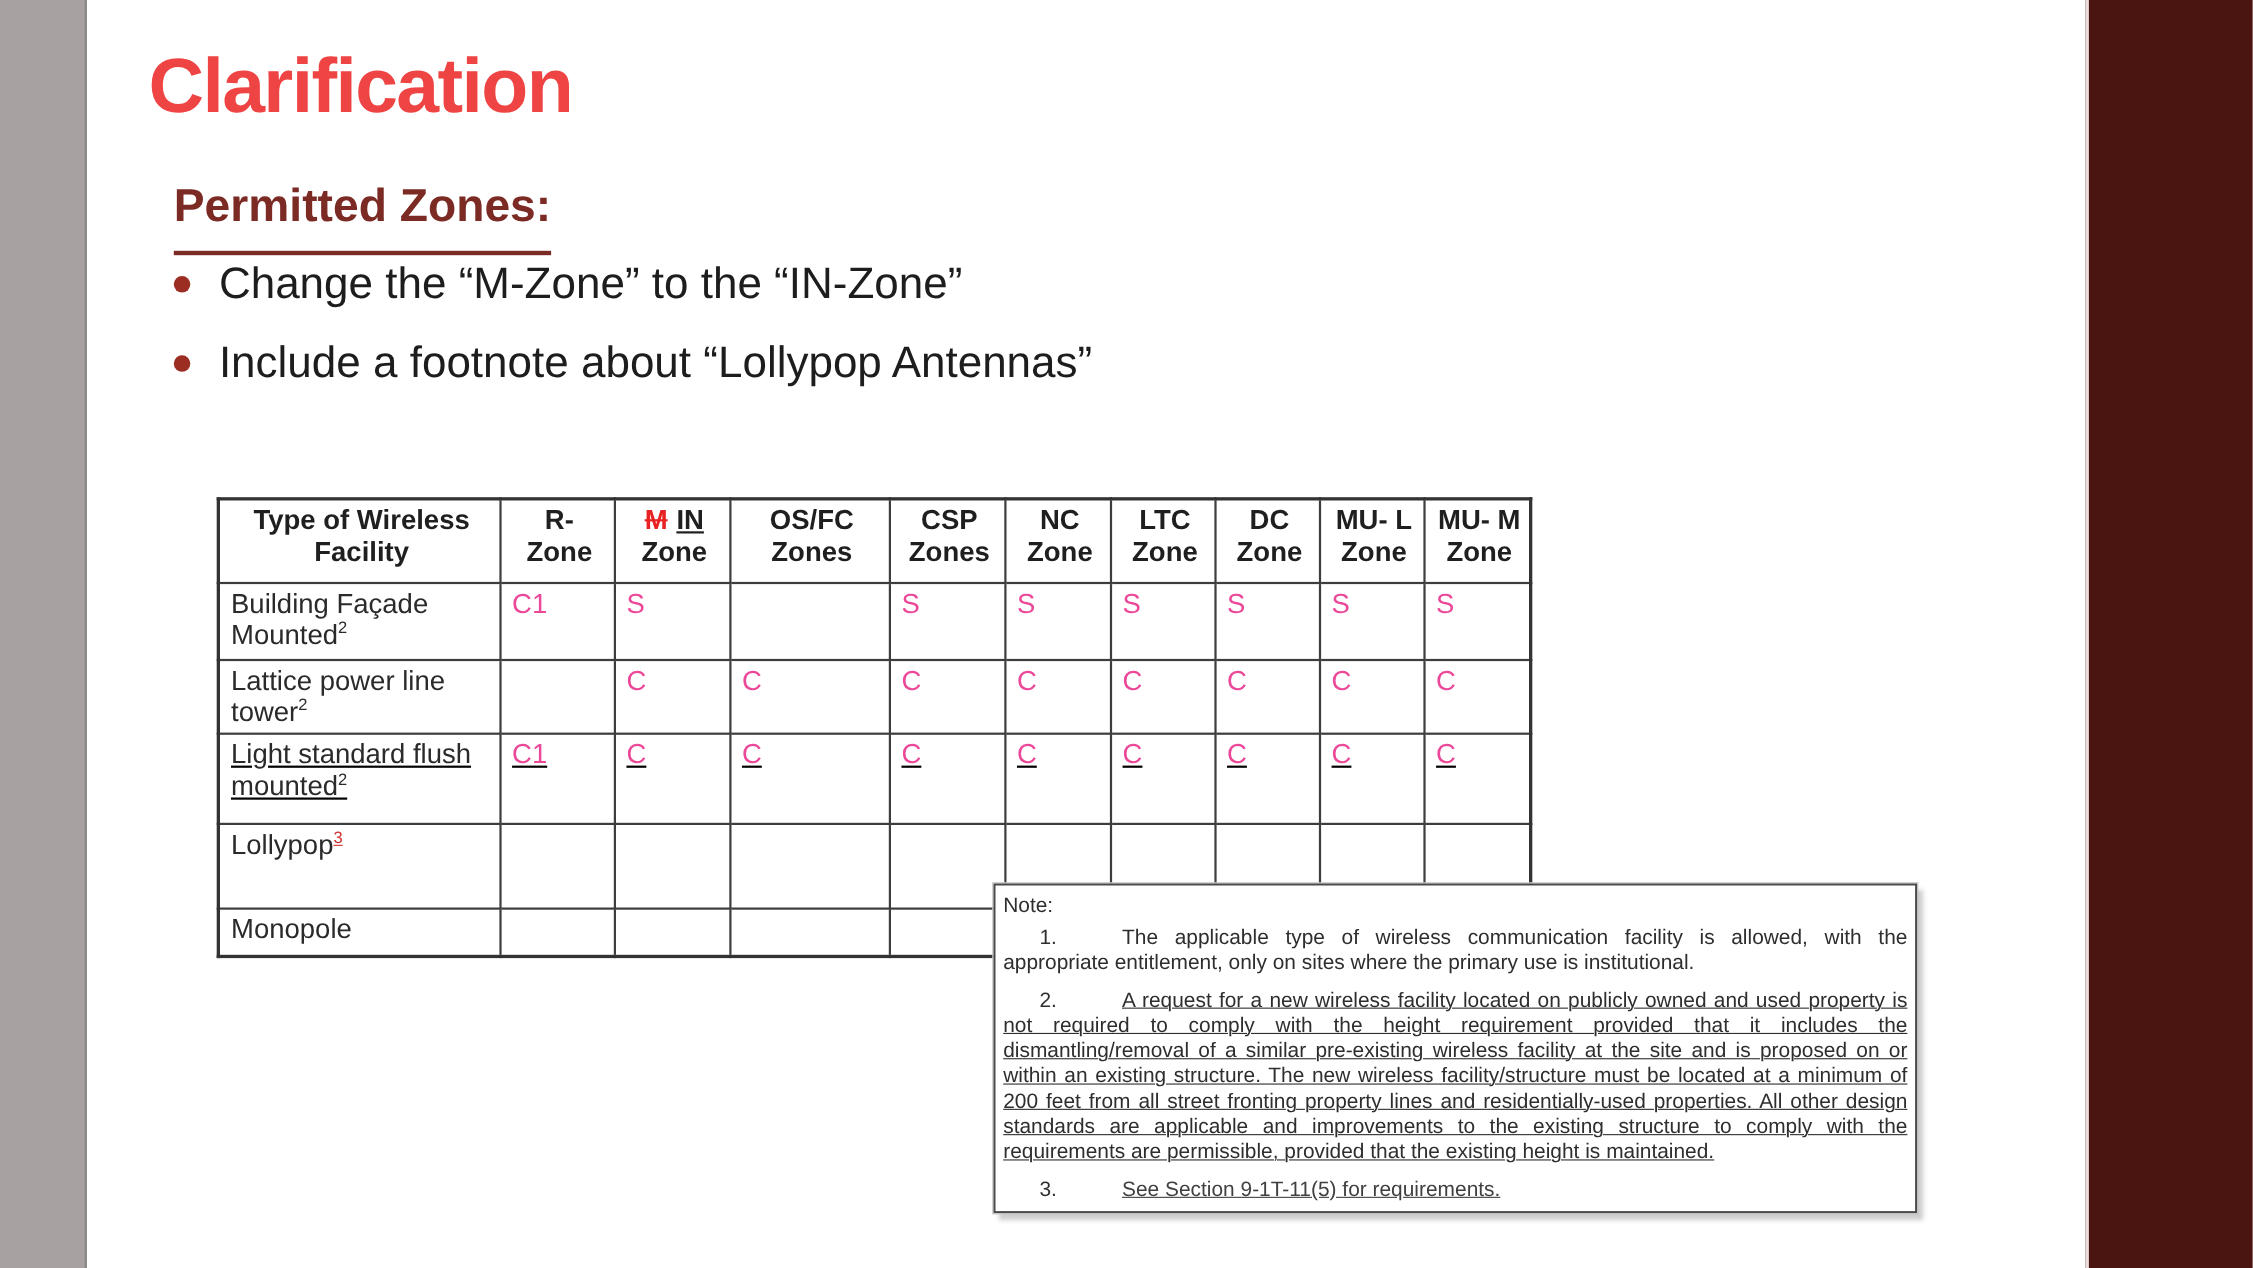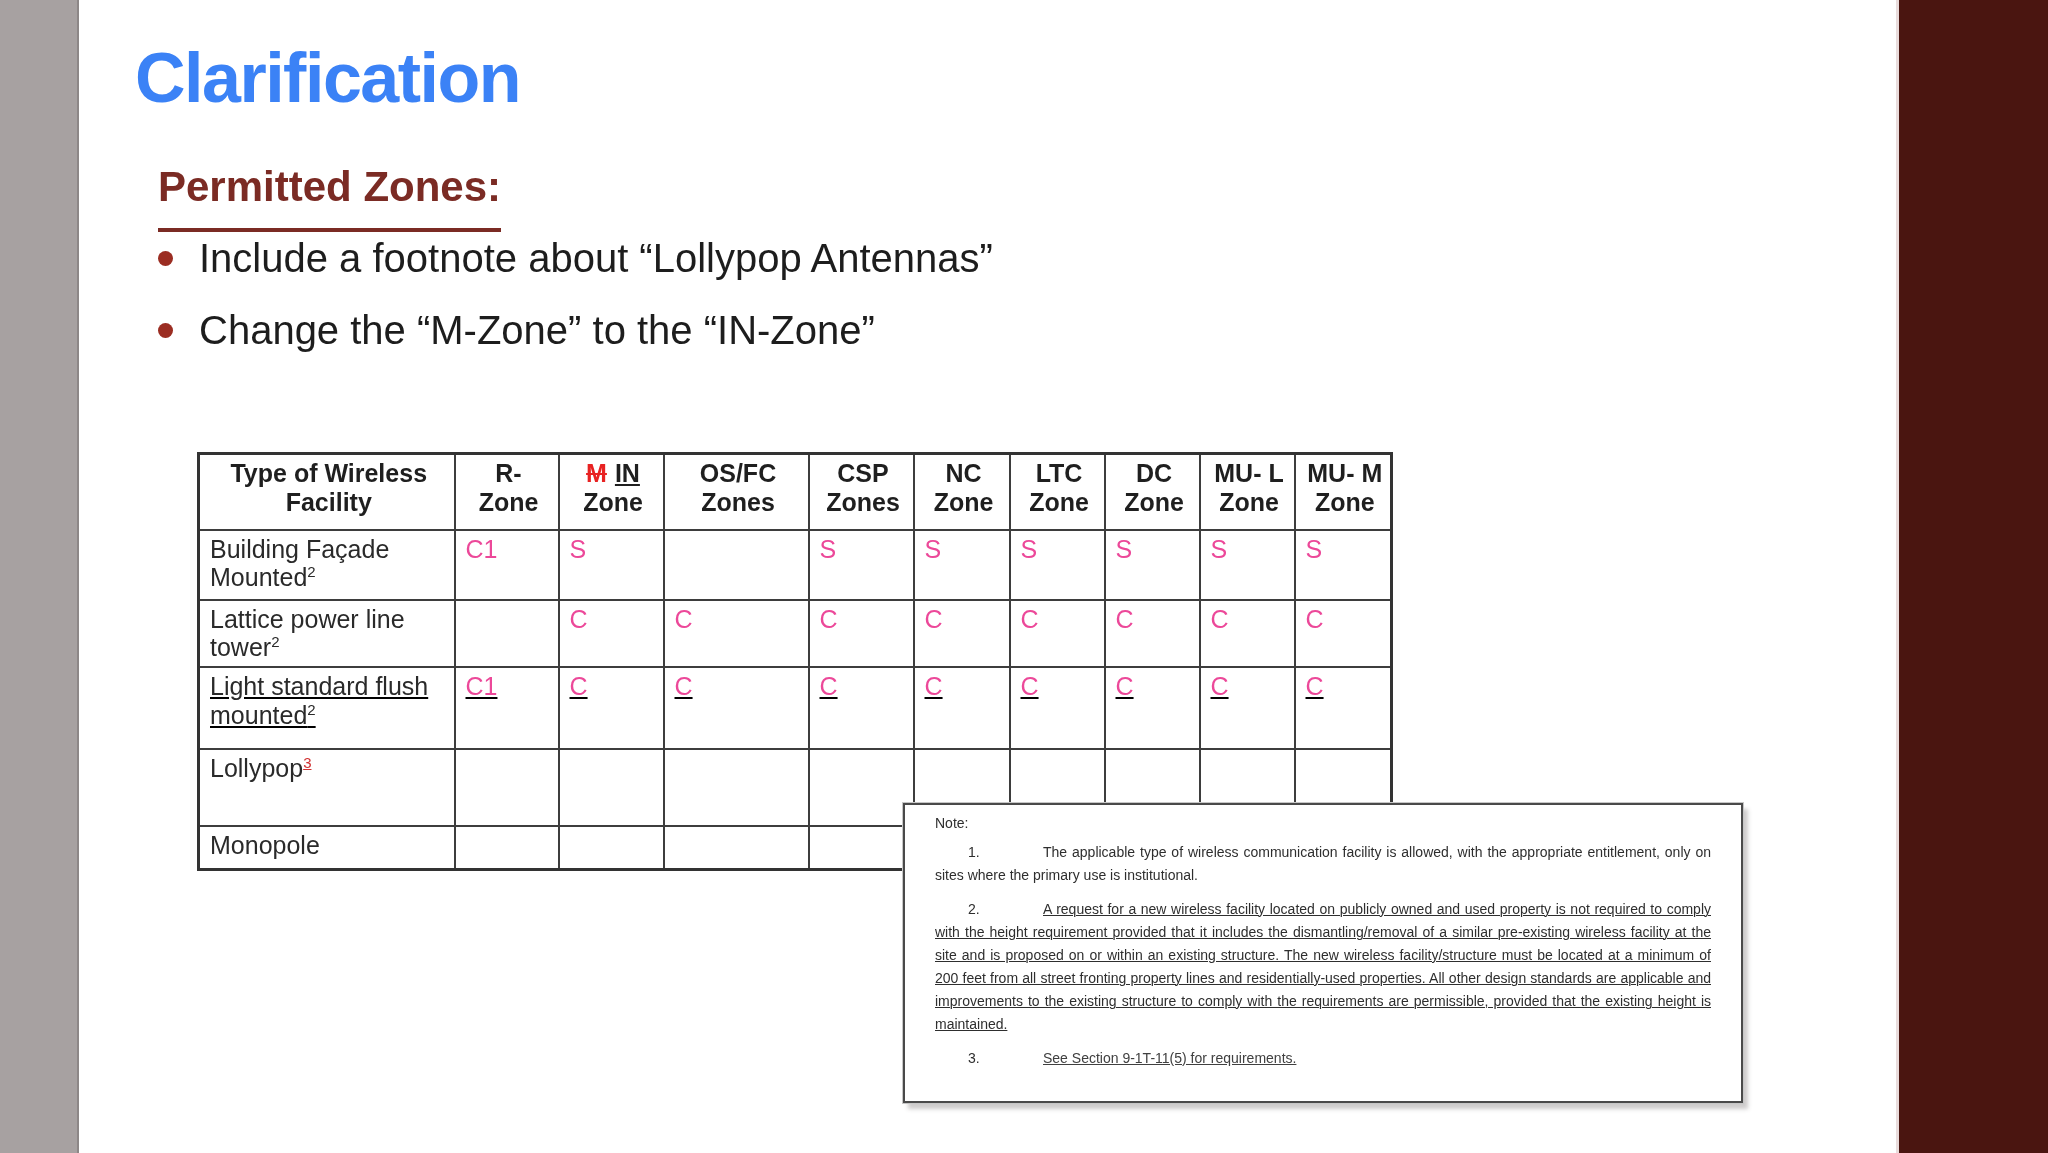--- a/index.html
+++ b/index.html
@@ -7,21 +7,21 @@
     position:relative;width:2048px;height:1153px;overflow:hidden;
     background:#ffffff;font-family:"Liberation Sans",sans-serif;
   }
   
   .gray-bar{position:absolute;left:0;top:0;width:77px;height:1153px;
     background:#a7a1a1;border-right:2px solid#8d8787;}
   .maroon-bar{position:absolute;left:1896px;top:0;width:152px;height:1153px;
     background:#4a1510;border-left:3px solid #e9dcdc;}
   
   .title{position:absolute;left:135px;top:38px;margin:0;
-    font-size:70px;font-weight:700;letter-spacing:-1.5px;color:#3b82f6;}
+    font-size:70px;font-weight:700;letter-spacing:-1.5px;color:#ef4444;}
   .heading{position:absolute;left:158px;top:163px;margin:0;
     font-size:42px;font-weight:700;color:#7b2b24;}
   .heading span{border-bottom:4px solid #7b2b24;padding-bottom:18px;}
   .bullets{position:absolute;left:152px;top:233px;margin:0;padding:0;list-style:none;}
   .bullets li{display:flex;align-items:flex-start;margin-bottom:22px;
     font-size:40px;line-height:1.25;color:#1d1d1d;}
   .dot{flex:0 0 auto;width:15px;height:15px;border-radius:50%;
     background:#9b2d22;margin:18px 26px 0 6px;}
   
   table.zones{position:absolute;left:197px;top:452px;width:1193px;
@@ -41,21 +41,21 @@
   tbody tr:nth-child(5){height:43px;}
   tbody tr:nth-child(6){height:43px;}
   .del{color:#e82222;text-decoration:line-through;margin-right:8px;}
   .ins{text-decoration:underline;}
   sup{font-size:60%;line-height:0;}
   .sup-red{color:#d03030;text-decoration:underline;}
   
   .note-box{position:absolute;left:903px;top:803px;width:840px;height:300px;
     box-sizing:border-box;background:#ffffff;border:2px solid #4a4a4a;
     outline:1px solid #c6c6c6;box-shadow:5px 6px 4px rgba(60,50,50,.25);
-    z-index:2;padding:7px 30px;font-size:14px;line-height:23px;color:#2e2e2e;}
+    z-index:2;padding:7px 7px;font-size:19px;line-height:23px;color:#2e2e2e;}
   .note-title{margin:0 0 6px 0;}
   .note-item{margin:0 0 11px 0;text-align:justify;text-indent:33px;}
   .note-item .num{display:inline-block;width:75px;text-indent:0;}
   .note-item.underlined{text-decoration:underline;text-decoration-thickness:1px;}
   .note-item .red-link{color:#404040;text-decoration:underline;}
   .note-item:last-child{margin-bottom:0;}
 </style>
 </head>
 <body>
 
@@ -63,25 +63,25 @@
 
   <div class="gray-bar"></div>
 
   <h1 class="title">Clarification</h1>
 
   <h2 class="heading"><span>Permitted Zones:</span></h2>
 
   <ul class="bullets">
     <li>
       <span class="dot"></span>
-      <span>Include a footnote about “Lollypop Antennas”</span>
+      <span>Change the “M-Zone” to the “IN-Zone”</span>
     </li>
     <li>
       <span class="dot"></span>
-      <span>Change the “M-Zone” to the “IN-Zone”</span>
+      <span>Include a footnote about “Lollypop Antennas”</span>
     </li>
   </ul>
 
   <table class="zones">
     <colgroup>
       <col style="width:256px">
         <col style="width:104px">
         <col style="width:105px">
       <col style="width:145px">
         <col style="width:105px">

